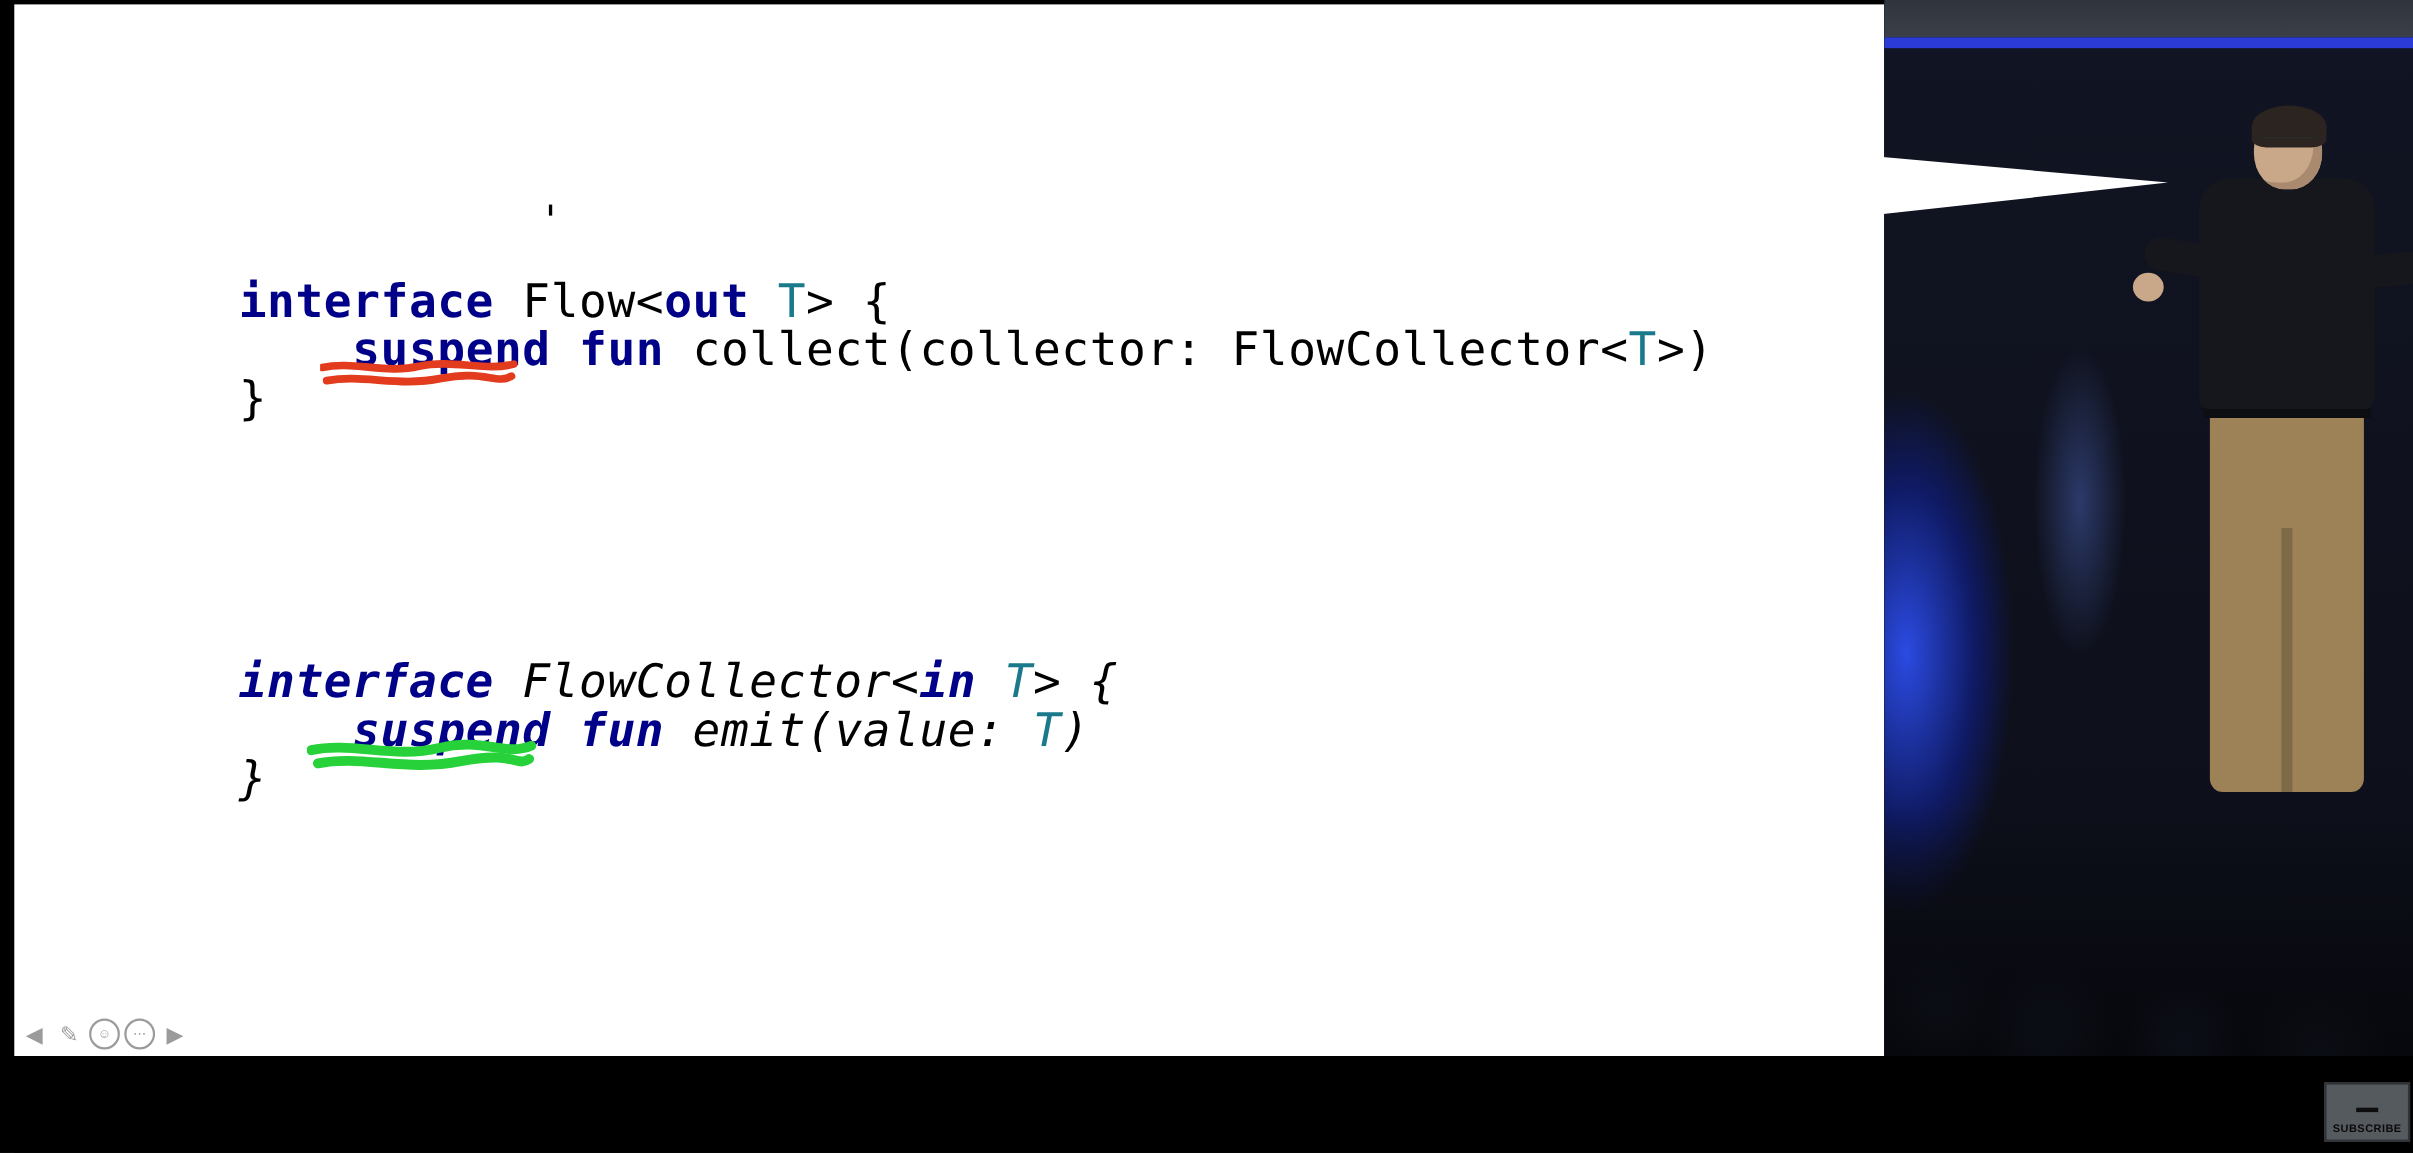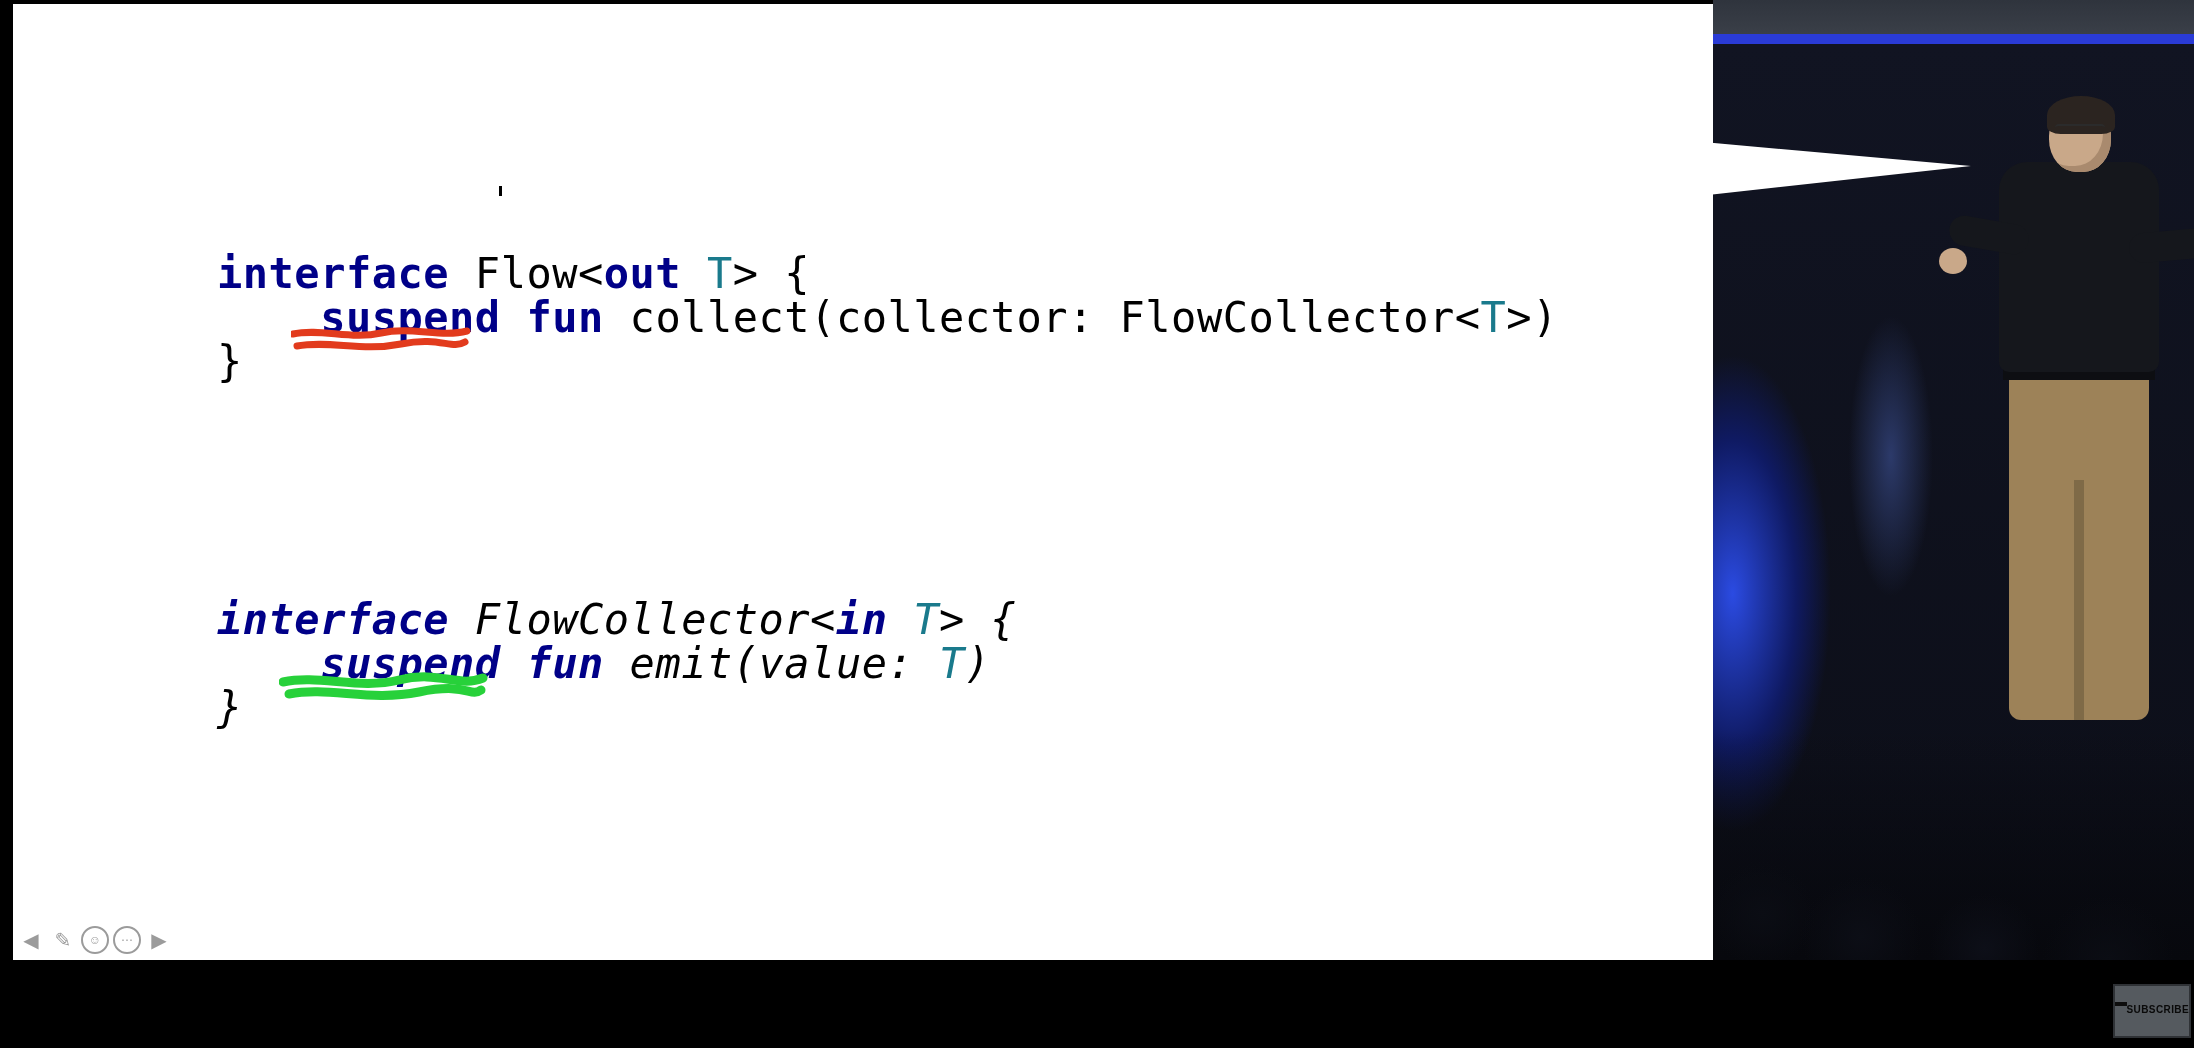--- a/index.html
+++ b/index.html
@@ -166,21 +166,21 @@
   }
   .subscribe {
     position: absolute;
     right: 16px;
     bottom: 10px;
     width: 78px;
     height: 54px;
     background: #555a5f;
     border: 2px solid #2f3236;
     display: flex;
-    flex-direction: row;
+    flex-direction: column;
     align-items: center;
     justify-content: flex-end;
     color: #0a0a0a;
     font-size: 10px;
     letter-spacing: 0.4px;
     font-weight: 700;
     padding-bottom: 4px;
     box-sizing: border-box;
   }
   .subscribe .dash {

